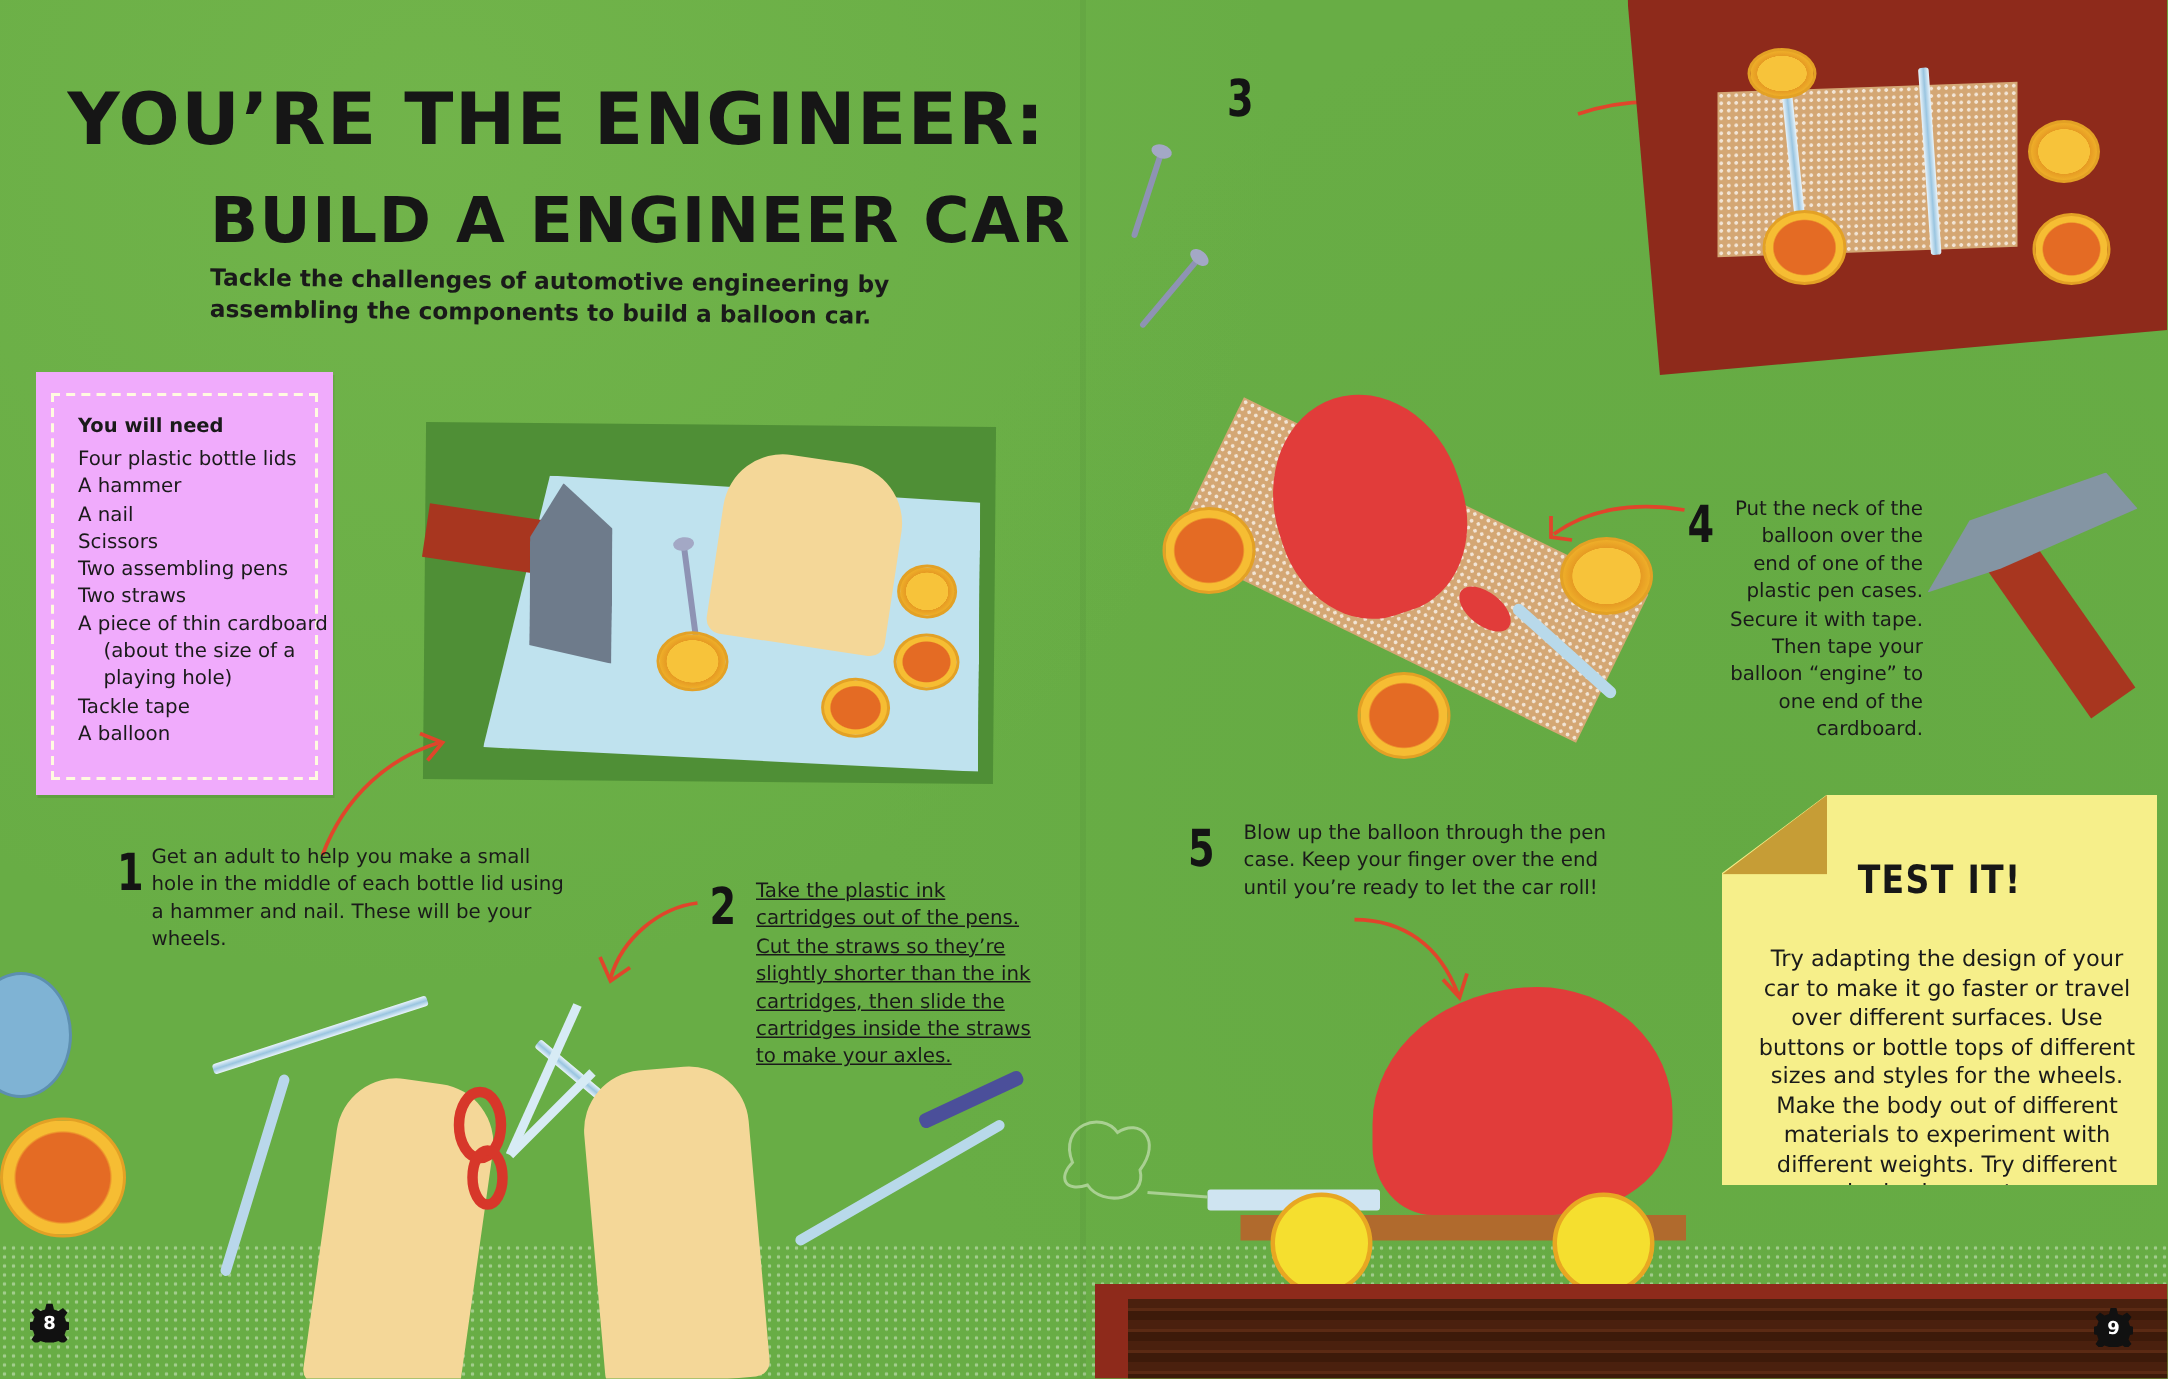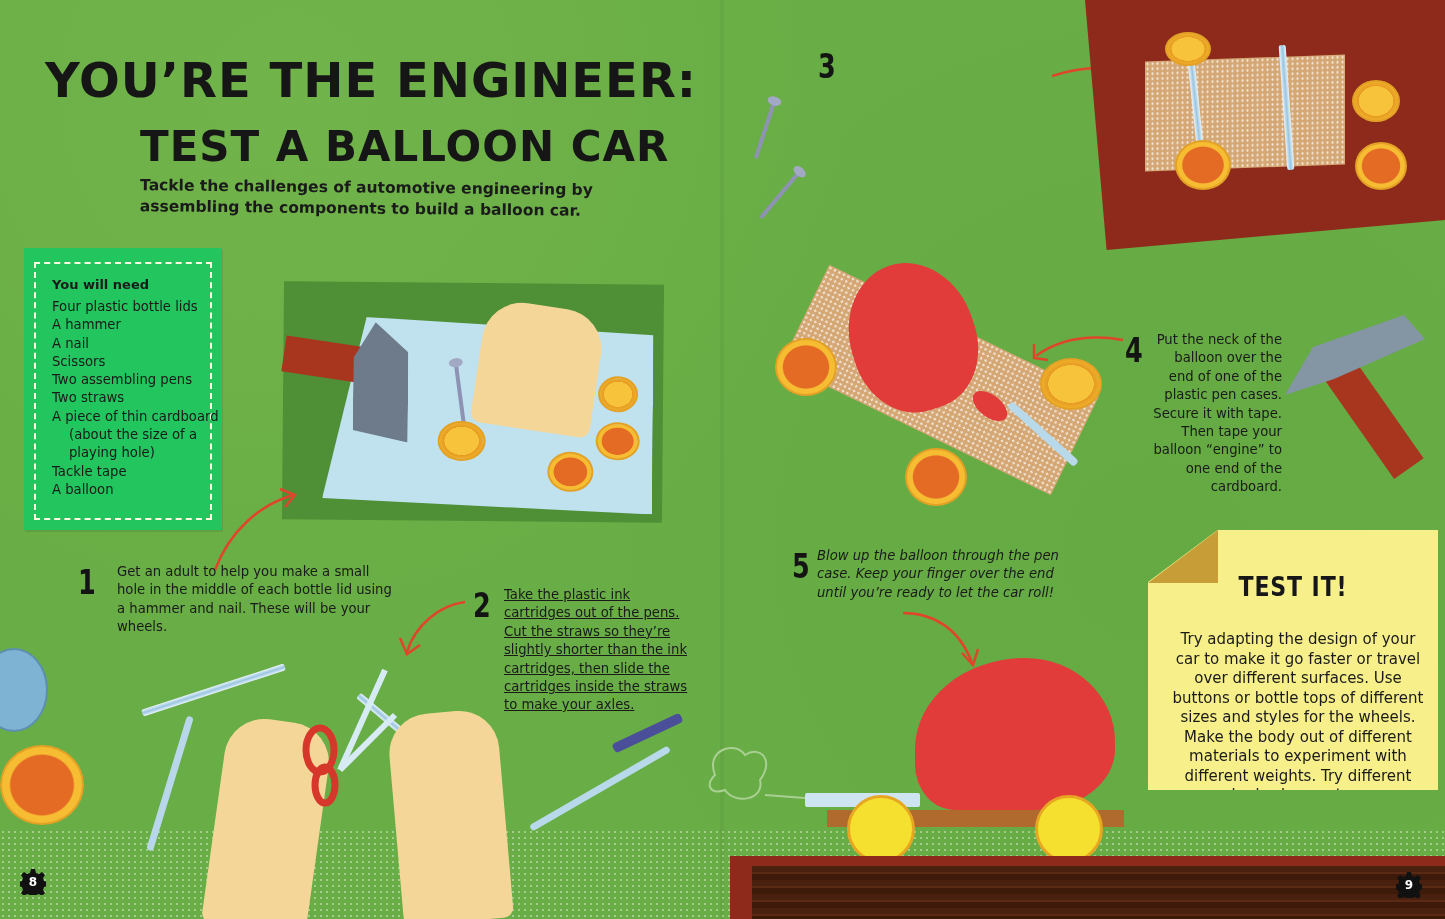--- a/index.html
+++ b/index.html
@@ -44,21 +44,21 @@
   }
   .intro {
     position: absolute; left: 140px; top: 178px; width: 540px;
     font-weight: bold; font-size: 15.5px; line-height: 21px; color: #1a1a1a;
     transform: rotate(0.6deg);
   }
 
   
   .need-card {
     position: absolute; left: 24px; top: 248px; width: 198px; height: 282px;
-    background: #22c55e;
+    background: #f0abfc;
     box-shadow: 1px 2px 0 rgba(0,0,0,0.08);
   }
   .need-card .dash {
     position: absolute; left: 10px; top: 14px; right: 10px; bottom: 10px;
     border: 2px dashed #fffbe0;
   }
   .need-title {
     position: absolute; left: 28px; top: 29px;
     font-weight: bold; font-size: 13px;
   }
@@ -182,21 +182,21 @@
   }
 </style>
 </head>
 <body>
 
 <div class="spread-bg"></div>
 <div class="dotted-floor"></div>
 <div class="gutter"></div>
 
 <div class="title1">YOU’RE THE ENGINEER:</div>
-<div class="title2">TEST A BALLOON CAR</div>
+<div class="title2">BUILD A ENGINEER CAR</div>
 <div class="intro">Tackle the challenges of automotive engineering by assembling the components to build a balloon car.</div>
 
 <div class="need-card">
   <div class="dash"></div>
   <div class="need-title">You will need</div>
   <ul class="need-list">
     <li>Four plastic bottle lids</li>
     <li>A hammer</li>
     <li>A nail</li>
     <li>Scissors</li>
@@ -222,21 +222,21 @@
   <div class="lid open" style="left:265px;top:168px;width:46px;height:40px;"></div>
 </div>
 
 <svg class="arrow" style="left:205px;top:485px" width="100" height="90" viewBox="0 0 100 90">
   <path d="M10 85 C 25 45, 55 20, 88 10" stroke="#e0452b" stroke-width="2.5" fill="none"></path>
   <path d="M75 4 L90 10 L80 22" stroke="#e0452b" stroke-width="2.5" fill="none"></path>
 </svg>
 
 <div class="step" style="left:78px;top:562px;width:290px;height:80px;">
   <div class="num" style="font-size:34px;">1</div>
-  <div class="txt" style="left:23px;top:1px;width:280px;margin-left:16px;">Get an adult to help you make a small hole in the middle of each bottle lid using a hammer and nail. These will be your wheels.</div>
+  <div class="txt" style="left:23px;top:1px;width:280px;">Get an adult to help you make a small hole in the middle of each bottle lid using a hammer and nail. These will be your wheels.</div>
 </div>
 
 <div class="step" style="left:473px;top:585px;width:220px;height:130px;">
   <div class="num" style="font-size:34px;">2</div>
   <div class="txt" style="left:31px;top:1px;width:185px;text-decoration:underline;">Take the plastic ink cartridges out of the pens. Cut the straws so they’re slightly shorter than the ink cartridges, then slide the cartridges inside the straws to make your axles.</div>
 </div>
 <svg class="arrow" style="left:395px;top:590px" width="75" height="70" viewBox="0 0 75 70">
   <path d="M70 12 C 45 15, 20 35, 12 62" stroke="#e0452b" stroke-width="2.5" fill="none"></path>
   <path d="M5 48 L12 64 L25 55" stroke="#e0452b" stroke-width="2.5" fill="none"></path>
 </svg>
@@ -292,21 +292,21 @@
 <svg class="arrow" style="left:1028px;top:330px" width="98" height="40" viewBox="0 0 98 40">
   <path d="M95 10 C 60 4, 30 10, 8 26" stroke="#e0452b" stroke-width="2.5" fill="none"></path>
   <path d="M6 14 L6 28 L20 30" stroke="#e0452b" stroke-width="2.5" fill="none"></path>
 </svg>
 
 <div class="hammer-handle" style="left:1355px;top:355px;width:36px;height:125px;transform:rotate(-35deg);"></div>
 <div class="hammer-head" style="left:1285px;top:315px;width:140px;height:80px;clip-path:polygon(0 100%,20% 40%,85% 0,100% 30%,35% 80%);background:#8495a3;"></div>
 
 <div class="step" style="left:792px;top:546px;width:280px;height:60px;">
   <div class="num" style="font-size:34px;">5</div>
-  <div class="txt" style="left:25px;top:1px;width:255px;font-style:italic;">Blow up the balloon through the pen case. Keep your finger over the end until you’re ready to let the car roll!</div>
+  <div class="txt" style="left:37px;top:1px;width:255px;">Blow up the balloon through the pen case. Keep your finger over the end until you’re ready to let the car roll!</div>
 </div>
 <svg class="arrow" style="left:900px;top:605px" width="85" height="65" viewBox="0 0 85 65">
   <path d="M3 8 C 35 8, 60 25, 72 58" stroke="#e0452b" stroke-width="2.5" fill="none"></path>
   <path d="M62 48 L73 60 L78 44" stroke="#e0452b" stroke-width="2.5" fill="none"></path>
 </svg>
 
 <div class="balloon" style="left:915px;top:658px;width:200px;height:152px;border-radius:55% 45% 40% 20% / 60% 55% 40% 30%;"></div>
 <div class="pen" style="left:805px;top:793px;width:115px;height:14px;border-radius:2px;background:#cfe4f1;"></div>
 <div class="abs" style="left:827px;top:810px;width:297px;height:17px;background:#b06a2d;"></div>
 <div class="abs" style="left:847px;top:795px;width:68px;height:68px;border-radius:50%;background:#f5df2f;border:3px solid #e8a722;"></div>

